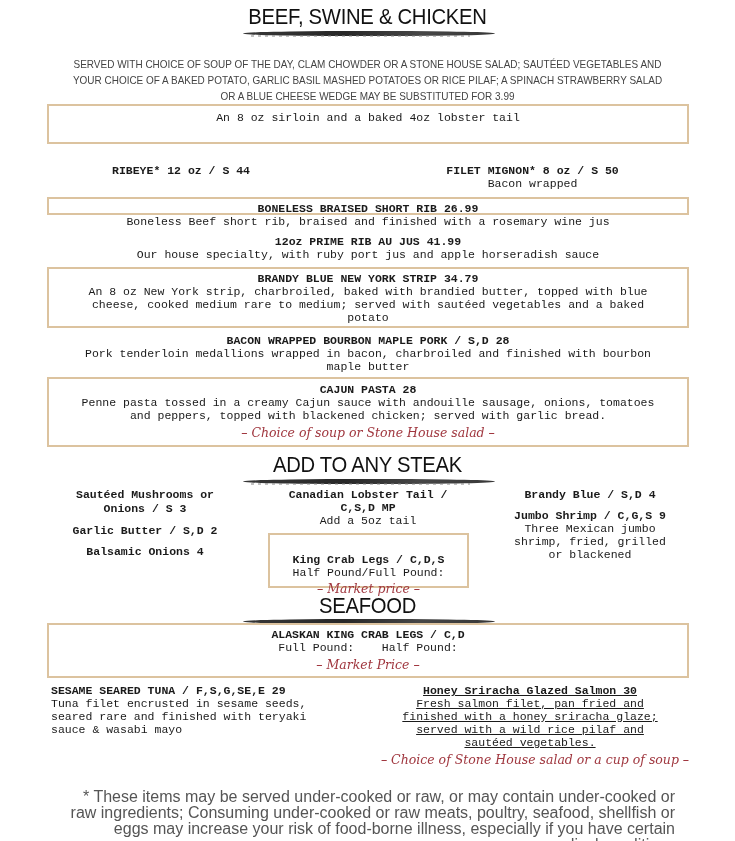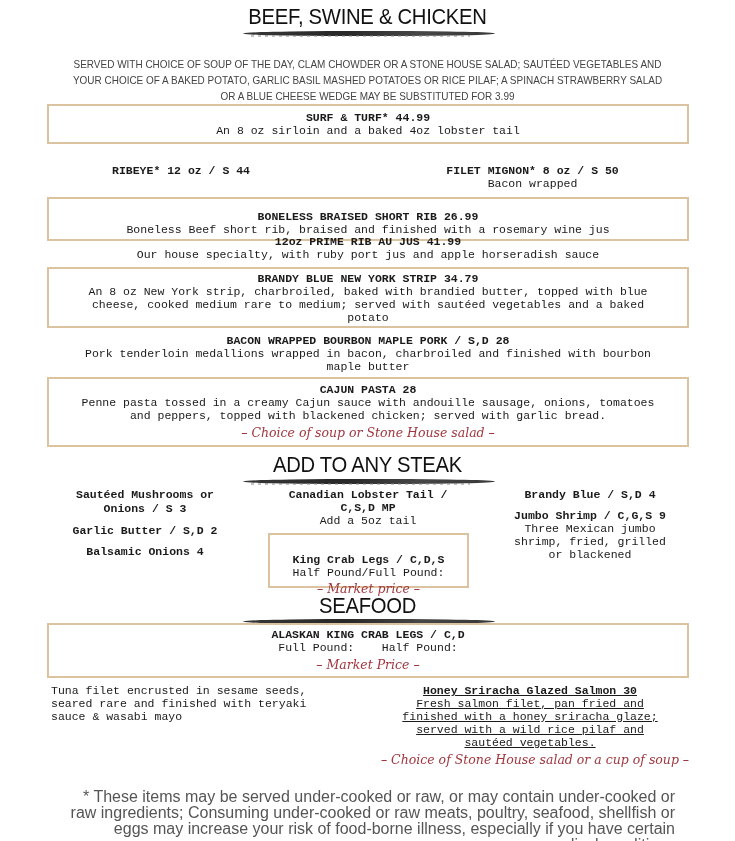--- a/index.html
+++ b/index.html
@@ -21,32 +21,31 @@
 </style>
 </head>
 <body>
 
 <div class="section-title" style="top:4px;">BEEF, SWINE &amp; CHICKEN</div>
 <div class="brush" style="left:243px;width:252px;top:31px;"></div>
 
 <div class="intro sans">SERVED WITH CHOICE OF SOUP OF THE DAY, CLAM CHOWDER OR A STONE HOUSE SALAD; SAUTÉED VEGETABLES AND YOUR CHOICE OF A BAKED POTATO, GARLIC BASIL MASHED POTATOES OR RICE PILAF; A SPINACH STRAWBERRY SALAD OR A BLUE CHEESE WEDGE MAY BE SUBSTITUTED FOR 3.99</div>
 
 <div class="box mono center" style="left:47px;top:104px;width:642px;height:40px;padding-top:5px;">
-  <div class="name">SURF &amp; TURF*  44.99</div>
   <div class="desc">An 8 oz sirloin and a baked 4oz lobster tail</div>
 </div>
 
 <div class="abs mono name" style="left:112px;top:164px;">RIBEYE* 12 oz / S  44</div>
 
 <div class="abs mono center" style="left:420px;top:164px;width:225px;">
   <div class="name">FILET MIGNON* 8 oz / S  50</div>
   <div class="desc">Bacon wrapped</div>
 </div>
 
-<div class="box mono center" style="left:47px;top:197px;width:642px;height:44px;padding-top:11px;">
+<div class="box mono center" style="left:47px;top:197px;width:642px;height:18px;padding-top:3px;">
   <div class="name">BONELESS BRAISED SHORT RIB  26.99</div>
   <div class="desc">Boneless Beef short rib, braised and finished with a rosemary wine jus</div>
 </div>
 
 <div class="abs mono center" style="left:47px;top:235px;width:642px;">
   <div class="name">12oz PRIME RIB AU JUS  41.99</div>
   <div class="desc">Our house specialty, with ruby port jus and apple horseradish sauce</div>
 </div>
 
 <div class="box mono center" style="left:47px;top:267px;width:642px;height:61px;padding-top:3px;">
@@ -101,20 +100,21 @@
 <div class="section-title" style="top:593px;">SEAFOOD</div>
 <div class="brush" style="left:243px;width:252px;top:619px;"></div>
 
 <div class="box mono center" style="left:47px;top:623px;width:642px;height:55px;padding-top:3px;">
   <div class="name">ALASKAN KING CRAB LEGS / C,D</div>
   <div class="desc line">Full Pound:    Half Pound:</div>
   <div class="script" style="font-size:12.5px;margin-top:3px;">– Market Price –</div>
 </div>
 
 <div class="abs mono" style="left:51px;top:684px;width:320px;">
+  <div class="name">SESAME SEARED TUNA / F,S,G,SE,E  29</div>
   <div class="desc line">Tuna filet encrusted in sesame seeds,</div>
   <div class="desc line">seared rare and finished with teryaki</div>
   <div class="desc line">sauce &amp; wasabi mayo</div>
 </div>
 
 <div class="abs mono center" style="left:380px;top:684px;width:300px;text-decoration:underline;">
   <div class="name">Honey Sriracha Glazed Salmon  30</div>
   <div class="desc line">Fresh salmon filet, pan fried and</div>
   <div class="desc line">finished with a honey sriracha glaze;</div>
   <div class="desc line">served with a wild rice pilaf and</div>

